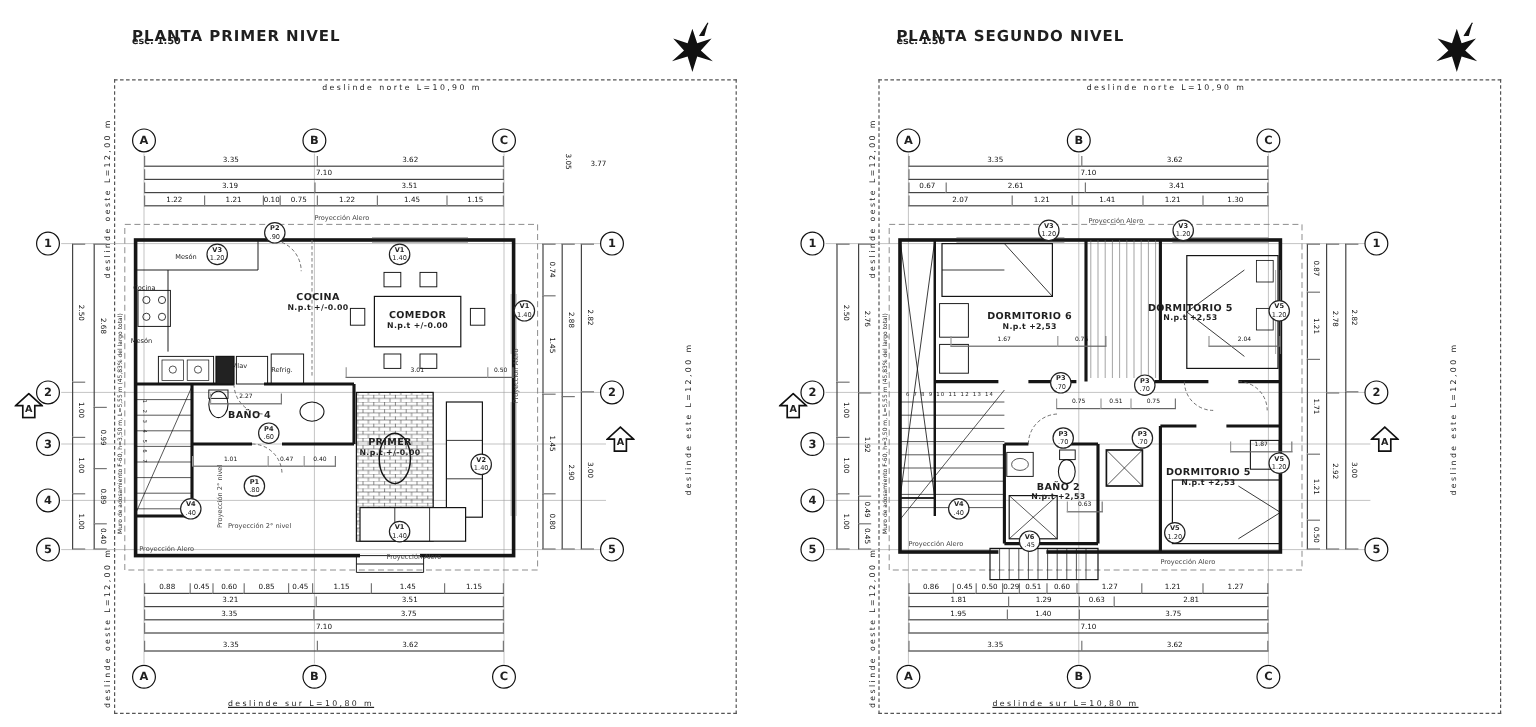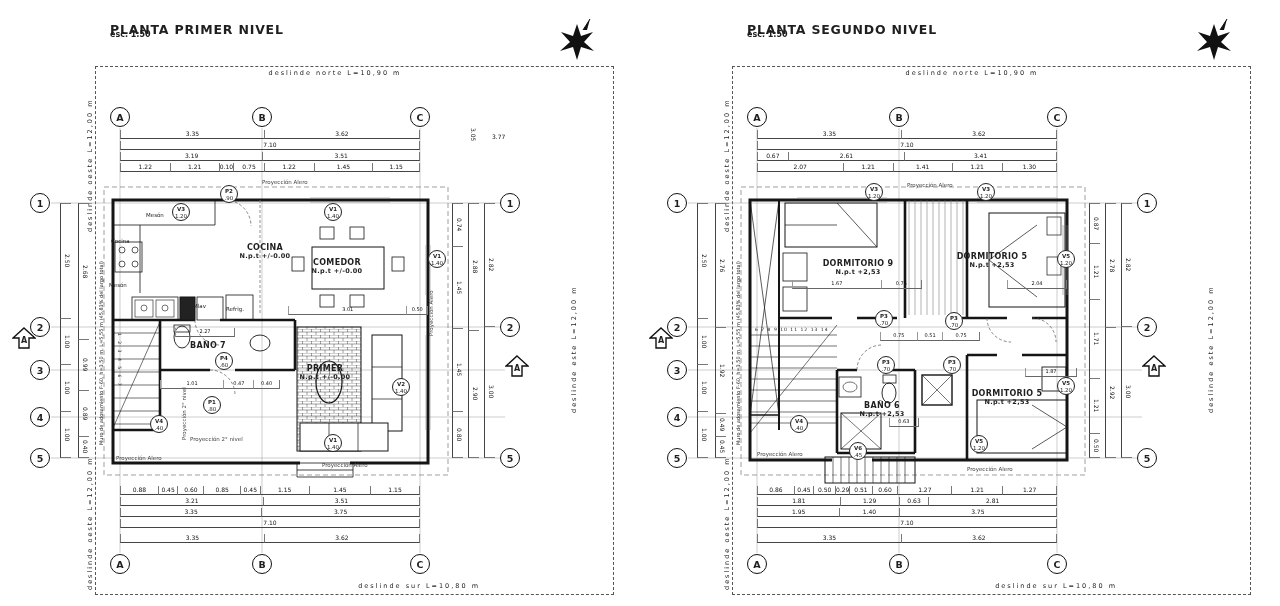--- a/index.html
+++ b/index.html
@@ -7,21 +7,21 @@
   .canvas{position:relative;width:1280px;height:606px;background:#fff;}
   .plan{position:absolute;top:0;width:640px;height:606px;}
   #p1{left:0;} #p2{left:637px;}
   .ptitle{position:absolute;left:110px;top:14px;font-size:12.5px;font-weight:bold;letter-spacing:.8px;white-space:nowrap;}
   .pscale{position:absolute;left:110px;top:30px;font-size:8px;font-weight:bold;}
   .north{position:absolute;left:556px;top:18px;}
   .lot{position:absolute;left:95px;top:66px;width:517px;height:527px;border:1px dashed #555;}
   .desl{position:absolute;font-size:6.5px;letter-spacing:2px;color:#222;white-space:nowrap;}
   .desl.vert{writing-mode:vertical-rl;transform:rotate(180deg);}
   .desl.n{left:190px;top:69px;width:290px;text-align:center;}
-  .desl.s{left:190px;top:582px;width:290px;text-align:right;}
+  .desl.s{left:190px;top:582px;width:290px;text-align:left;text-decoration:underline;}
   .desl.w1{left:86px;top:72px;height:160px;}
   .desl.w2{left:86px;top:425px;height:165px;}
   .desl.e{left:570px;top:248px;height:165px;}
   .bubble{position:absolute;width:20px;height:20px;border:1.3px solid #111;border-radius:50%;
     background:#fff;text-align:center;line-height:19px;font-size:9.5px;font-weight:bold;box-sizing:border-box;z-index:5;}
   .grid{position:absolute;left:0;top:0;z-index:0;}
   .floor{position:absolute;left:100px;top:185px;z-index:2;}
   .dimrow{position:absolute;display:flex;height:9px;z-index:3;}
   .dimrow span{flex:1;font-size:6px;line-height:8px;text-align:center;color:#111;
     border-bottom:1px solid #444;border-left:1px solid #777;white-space:nowrap;overflow:visible;}
@@ -247,26 +247,26 @@
         <ellipse cx="160" cy="158" rx="10" ry="8" stroke-width="0.9"></ellipse>
         <path d="M197,278 h56 M197,285 h56 M197,292 h56 M197,278 v14 M253,278 v14" stroke-width="0.8"></path>
         <path d="M210,13 H290 M210,17 H290 M326,60 V110 M330,60 V110 M326,150 V245 M330,150 V245" stroke="#888" stroke-width="0.6"></path>
       </g>
     </svg>
 
     <div class="rlabel" style="left:225px;top:243px;width:80px">
       <div>COCINA</div>
       <div class="lvl">N.p.t +/-0.00</div>
     </div>
-    <div class="rlabel" style="left:297px;top:258px;width:80px">
+    <div class="rlabel" style="left:308px;top:258px;width:80px">
       <div>COMEDOR</div>
       <div class="lvl">N.p.t +/-0.00</div>
     </div>
     <div class="rlabel" style="left:178px;top:341px;width:60px">
-      <div>BAÑO 7</div>
+      <div>BAÑO 4</div>
       <div class="lvl"></div>
     </div>
     <div class="rlabel" style="left:295px;top:364px;width:60px">
       <div>PRIMER</div>
       <div class="lvl">N.p.t +/-0.00</div>
     </div>
 
     <span class="flabel" style="left:146px;top:212px">Mesón</span>
     <span class="flabel" style="left:109px;top:282px">Mesón</span>
     <span class="flabel" style="left:111px;top:238px">Cocina</span>
@@ -483,29 +483,29 @@
         <path d="M330,242 L295,220 M330,242 L295,264" stroke-width="0.7"></path>
         <rect x="305" y="182" width="24" height="24" stroke-width="0.9"></rect>
         <path d="M120,185 A25,25 0 0 1 145,160 M250,133 A24,24 0 0 0 274,157 M295,133 A24,24 0 0 1 319,157" stroke="#555" stroke-width="0.7" stroke-dasharray="3,2"></path>
         <rect x="88" y="272" width="90" height="26" stroke-width="1"></rect>
         <path d="M96,272 V298 M104,272 V298 M112,272 V298 M120,272 V298 M128,272 V298 M136,272 V298 M144,272 V298 M152,272 V298 M160,272 V298 M168,272 V298" stroke-width="0.6"></path>
         <path d="M60,13 H150 M60,17 H150 M240,13 H320 M240,17 H320 M326,40 V110 M330,40 V110" stroke="#888" stroke-width="0.6"></path>
       </g>
     </svg>
 
     <div class="rlabel" style="left:171px;top:259px;width:100px">
-      <div>DORMITORIO 9</div>
+      <div>DORMITORIO 6</div>
       <div class="lvl">N.p.t +2,53</div>
     </div>
     <div class="rlabel" style="left:305px;top:252px;width:100px">
       <div>DORMITORIO 5</div>
       <div class="lvl">N.p.t +2,53</div>
     </div>
     <div class="rlabel" style="left:215px;top:401px;width:60px">
-      <div>BAÑO 6</div>
+      <div>BAÑO 2</div>
       <div class="lvl">N.p.t +2,53</div>
     </div>
     <div class="rlabel" style="left:320px;top:389px;width:100px">
       <div>DORMITORIO 5</div>
       <div class="lvl">N.p.t +2,53</div>
     </div>
 
     <span class="plabel" style="left:270px;top:182px">Proyección Alero</span>
     <span class="plabel" style="left:330px;top:466px">Proyección Alero</span>
     <span class="plabel" style="left:120px;top:451px">Proyección Alero</span>

